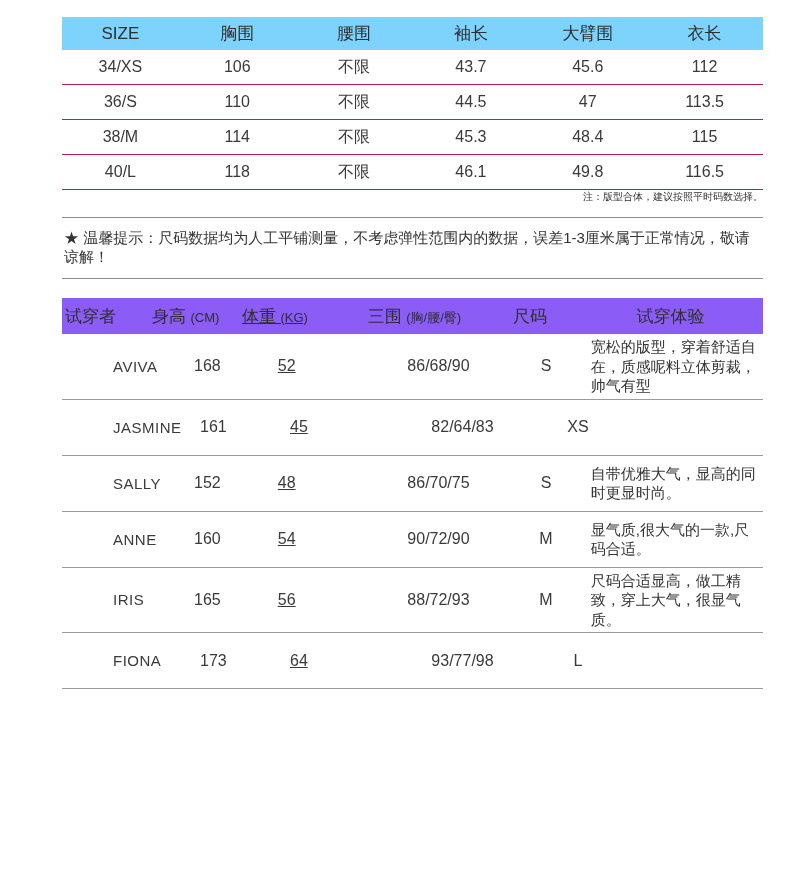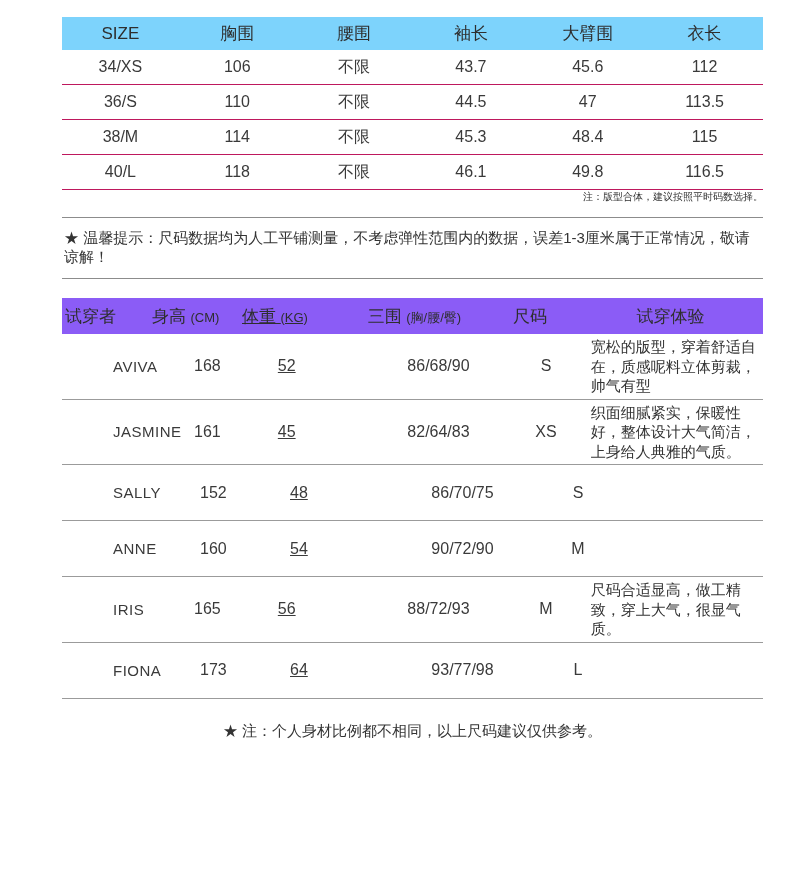--- a/index.html
+++ b/index.html
@@ -183,48 +183,48 @@
       <div class="c4">86/68/90</div>
       <div class="c5">S</div>
       <div class="c6 exp-cell">宽松的版型，穿着舒适自在，质感呢料立体剪裁，帅气有型</div>
     </div>
     <div class="t2-row">
       <div class="c1 name-cell">JASMINE</div>
       <div class="c2">161</div>
       <div class="c3">45</div>
       <div class="c4">82/64/83</div>
       <div class="c5">XS</div>
-      <div class="c6 exp-cell">织面细腻紧实，保暖性好，整体设计大气简洁，上身给人典雅的气质。</div>
     </div>
     <div class="t2-row">
       <div class="c1 name-cell">SALLY</div>
       <div class="c2">152</div>
       <div class="c3">48</div>
       <div class="c4">86/70/75</div>
       <div class="c5">S</div>
+      <div class="c6 exp-cell">自带优雅大气，显高的同时更显时尚。</div>
     </div>
     <div class="t2-row">
       <div class="c1 name-cell">ANNE</div>
       <div class="c2">160</div>
       <div class="c3">54</div>
       <div class="c4">90/72/90</div>
       <div class="c5">M</div>
+      <div class="c6 exp-cell">显气质,很大气的一款,尺码合适。</div>
     </div>
     <div class="t2-row">
       <div class="c1 name-cell">IRIS</div>
       <div class="c2">165</div>
       <div class="c3">56</div>
       <div class="c4">88/72/93</div>
       <div class="c5">M</div>
       <div class="c6 exp-cell">尺码合适显高，做工精致，穿上大气，很显气质。</div>
     </div>
     <div class="t2-row">
       <div class="c1 name-cell">FIONA</div>
       <div class="c2">173</div>
       <div class="c3">64</div>
       <div class="c4">93/77/98</div>
       <div class="c5">L</div>
     </div>
   </div>
 
-  <div class="footer-note">★ 注：个人身材比例都不相同，以上尺码建议仅供参考。</div>
 
 </div>
 
 </body></html>

